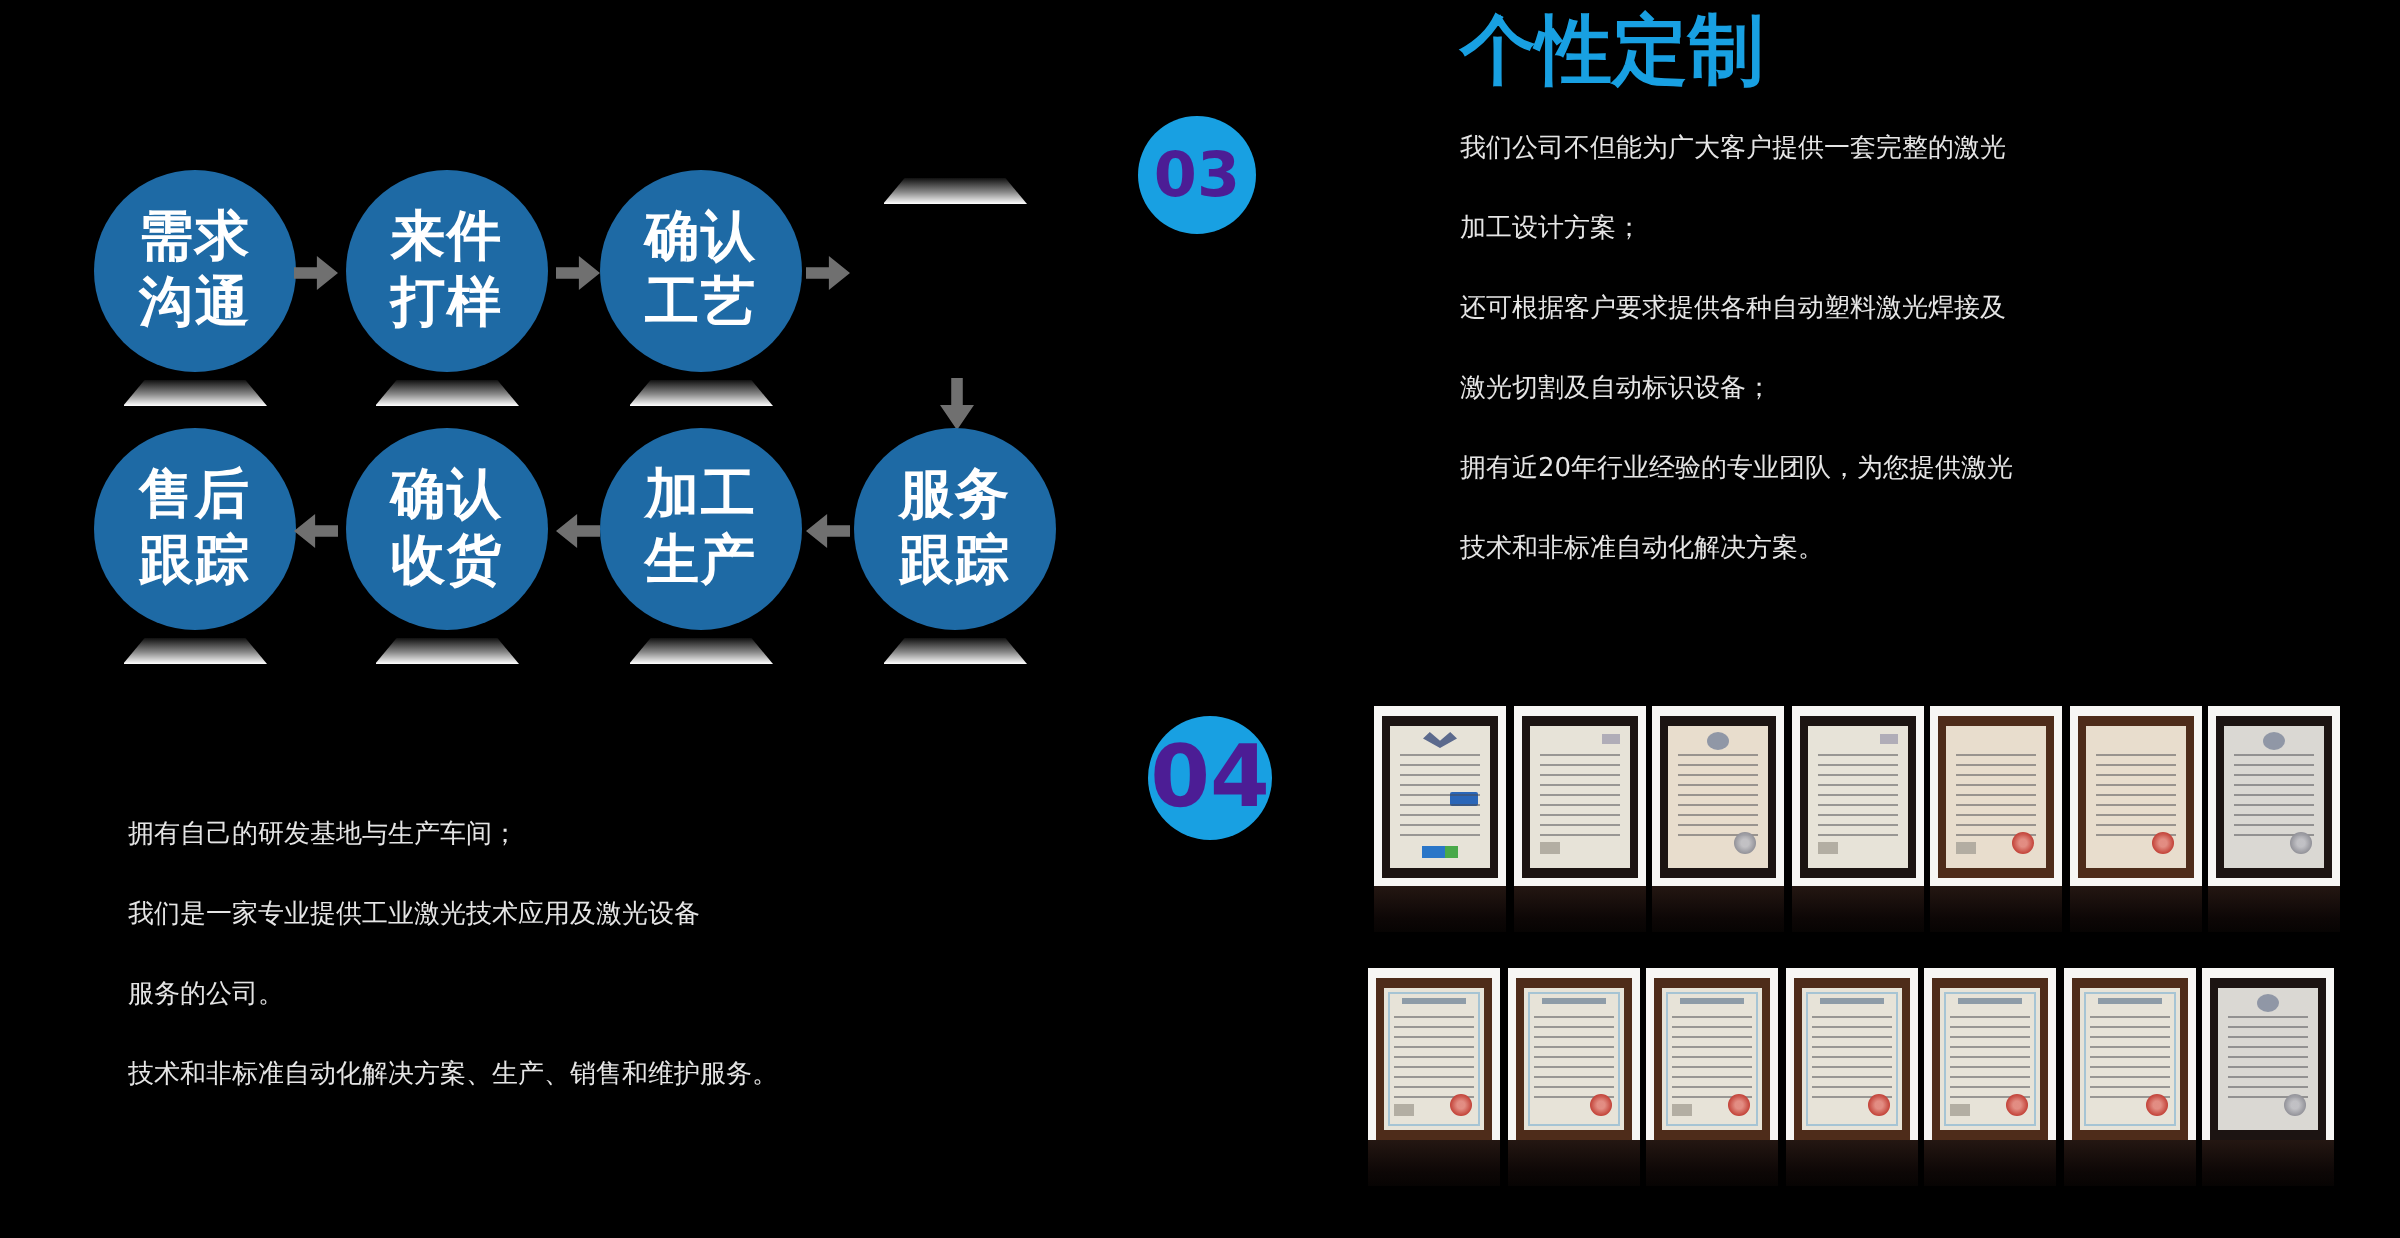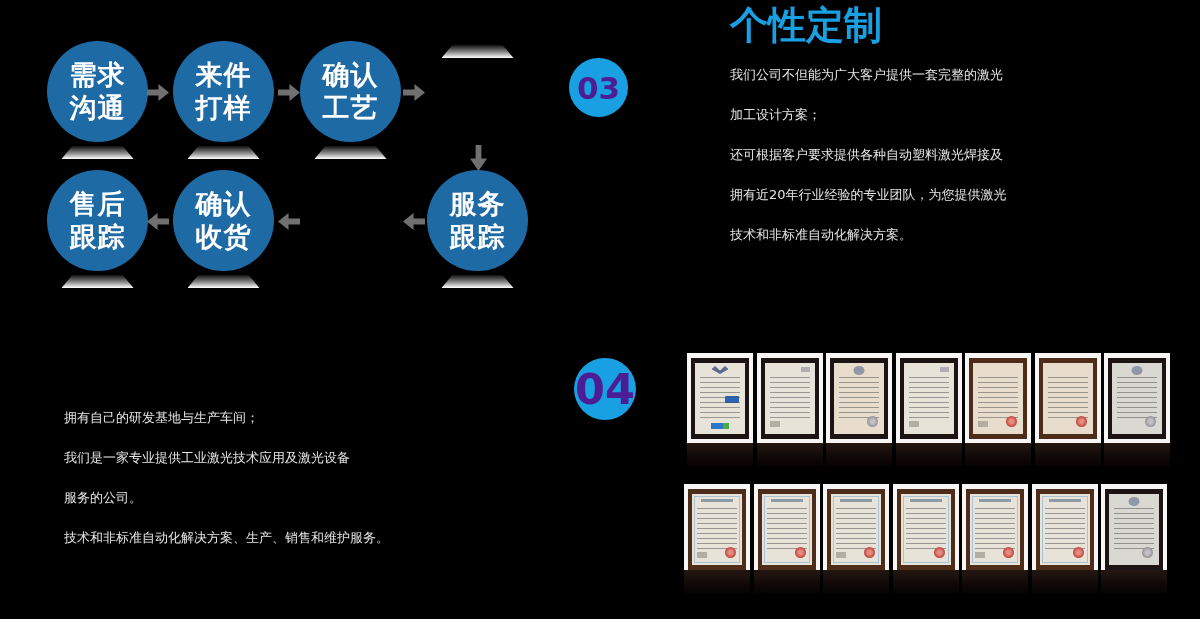--- a/index.html
+++ b/index.html
@@ -1,20 +1,20 @@
 <!DOCTYPE html>
 <html><head>
 <meta charset="utf-8">
 <style>
   html,body{margin:0;padding:0;background:#000;}
   .canvas{position:relative;width:1200px;height:619px;background:#000;overflow:hidden;
           font-family:"DejaVu Sans",sans-serif;}
 
   
-  .flow{position:absolute;inset:0;}
+  .flow{position:absolute;inset:0;margin-top:44px;}
   .step{position:absolute;width:101px;text-align:center;}
   .circle{width:101px;height:101px;border-radius:50%;background:#1e6aa5;
           display:flex;align-items:center;justify-content:center;}
   .circle span{color:#fff;font-weight:bold;font-size:27px;line-height:1.2;
                white-space:pre-line;letter-spacing:1px;}
   .pedestal{margin:4px auto 0;width:72px;height:13px;
             background:linear-gradient(180deg,#101010 0%,#8a8a8a 55%,#ffffff 100%);
             clip-path:polygon(15% 0,85% 0,100% 100%,0 100%);}
   .arrow{position:absolute;background:#707070;}
   .arrow-r{width:22px;height:17px;
@@ -116,20 +116,27 @@
         </div>
       <div class="pedestal"></div>
     </div>
     <div class="step" style="left:173px;top:170px;">
       <div class="circle">
           <span>确认
 收货</span>
         </div>
       <div class="pedestal"></div>
     </div>
+    <div class="step" style="left:300px;top:170px;">
+      <div class="circle">
+          <span>加工
+生产</span>
+        </div>
+      <div class="pedestal"></div>
+    </div>
     <div class="step" style="left:427px;top:170px;">
       <div class="circle">
           <span>服务
 跟踪</span>
         </div>
       <div class="pedestal"></div>
     </div>
 
     <div class="arrow arrow-l" style="left:147px;top:213px;"></div>
     <div class="arrow arrow-l" style="left:278px;top:213px;"></div>
@@ -137,20 +144,21 @@
   </section>
 
   <div class="badge badge-03">03</div>
   <div class="badge badge-04">04</div>
 
   <h2 class="sec-title title-custom">个性定制</h2>
   <div class="txt txt-custom">
     <p>我们公司不但能为广大客户提供一套完整的激光</p>
     <p>加工设计方案；</p>
     <p>还可根据客户要求提供各种自动塑料激光焊接及</p>
+    <p>激光切割及自动标识设备；</p>
     <p>拥有近20年行业经验的专业团队，为您提供激光</p>
     <p>技术和非标准自动化解决方案。</p>
   </div>
 
   <div class="txt txt-strength">
     <p>拥有自己的研发基地与生产车间；</p>
     <p>我们是一家专业提供工业激光技术应用及激光设备</p>
     <p>服务的公司。</p>
     <p>技术和非标准自动化解决方案、生产、销售和维护服务。</p>
   </div>

